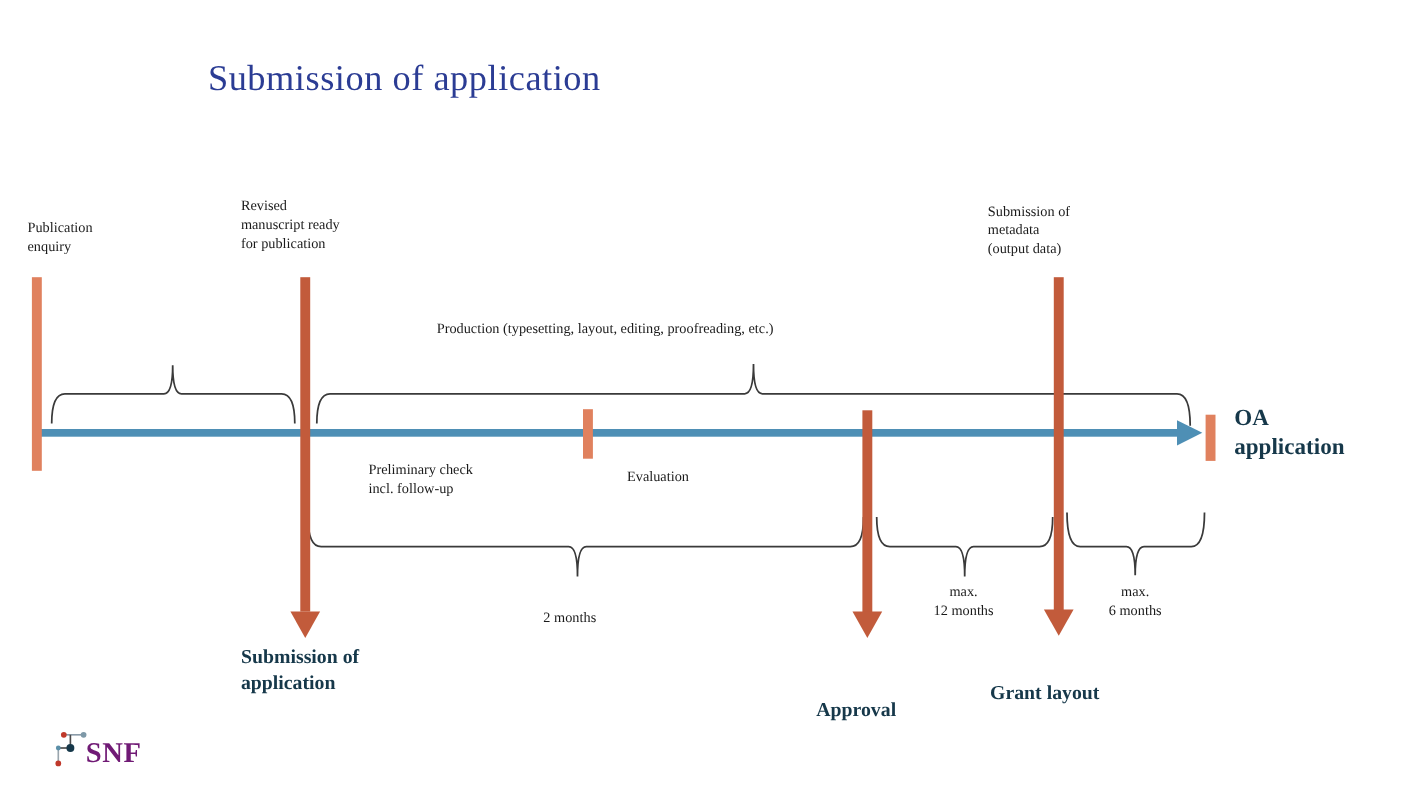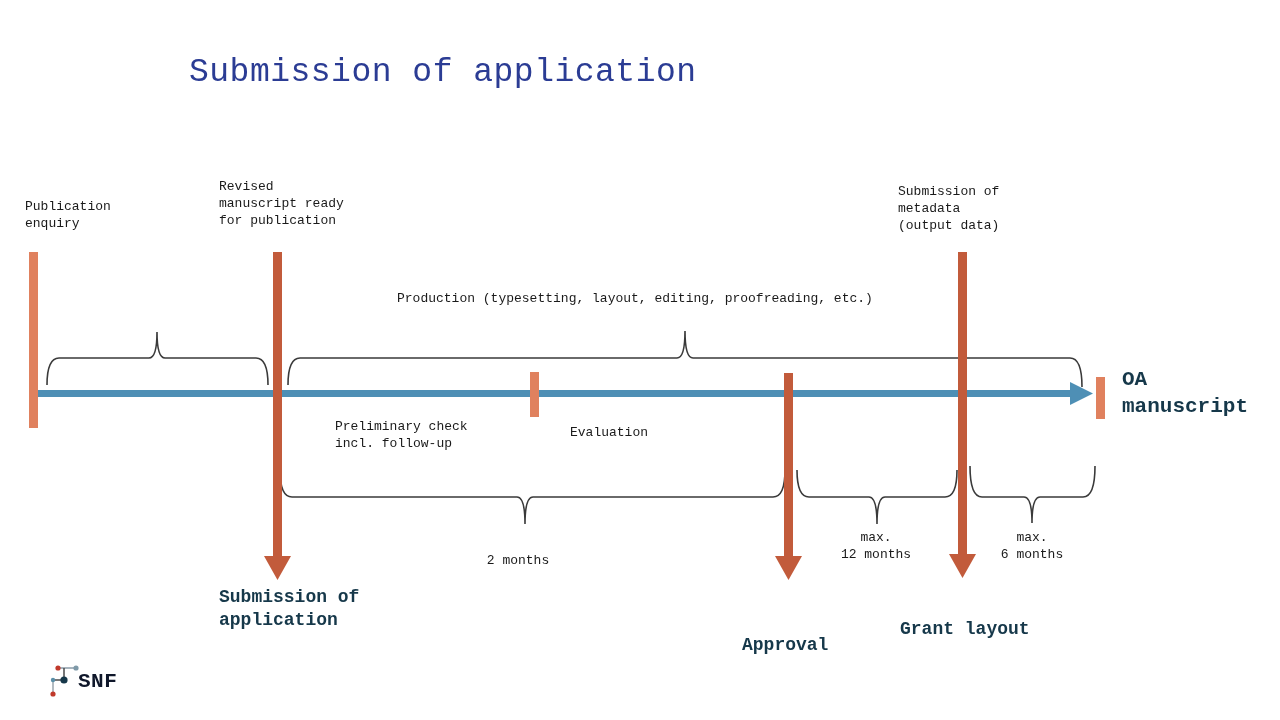--- a/index.html
+++ b/index.html
@@ -1,39 +1,39 @@
 <!DOCTYPE html>
 <html><head>
 <meta charset="utf-8">
 <style>
   html,body{margin:0;padding:0;background:#fff;}
   #slide{
     position:relative;
     width:1280px;height:720px;
     background:#ffffff;
     overflow:hidden;
-    font-family:Liberation Mono, monospace;
+    font-family:Liberation Serif, serif;
   }
   #shapes{position:absolute;left:0;top:0;width:1280px;height:720px;}
   .abs{position:absolute;white-space:pre-line;}
   .title{
     font-size:33px;color:#2B3C94;letter-spacing:0.5px;
   }
   .lbl{
     font-size:13px;color:#1a1a1a;line-height:1.3;
   }
   .lbl-center{text-align:center;}
   .bold-navy{
     font-size:18px;font-weight:bold;color:#16384A;line-height:1.25;
   }
   .oa{
     font-size:21px;font-weight:bold;color:#16384A;line-height:1.3;
   }
   .snf-text{
-    font-size:21px;font-weight:bold;color:#0f172a;letter-spacing:0.5px;
+    font-size:26px;font-weight:bold;color:#701a75;letter-spacing:0.5px;
   }
 </style>
 </head>
 <body>
 
 <div id="slide">
 
   <svg id="shapes" viewBox="0 0 1280 720" xmlns="http://www.w3.org/2000/svg">
 
     <rect x="34" y="390" width="1042" height="7" fill="#4E8FB5"></rect>
@@ -91,21 +91,21 @@
   <div class="abs lbl" style="left:898px;top:184px;">Submission of
 metadata
 (output data)</div>
 
   <div class="abs lbl" style="left:335px;top:419px;">Preliminary check
 incl. follow-up</div>
 
   <div class="abs lbl" style="left:570px;top:425px;">Evaluation</div>
 
   <div class="abs oa" style="left:1122px;top:366px;">OA
-manuscript</div>
+application</div>
 
   <div class="abs lbl lbl-center" style="left:458px;top:553px;width:120px;">2 months</div>
 
   <div class="abs lbl lbl-center" style="left:816px;top:530px;width:120px;">max.
 12 months</div>
 
   <div class="abs lbl lbl-center" style="left:972px;top:530px;width:120px;">max.
 6 months</div>
 
   <div class="abs bold-navy" style="left:219px;top:586px;">Submission of

